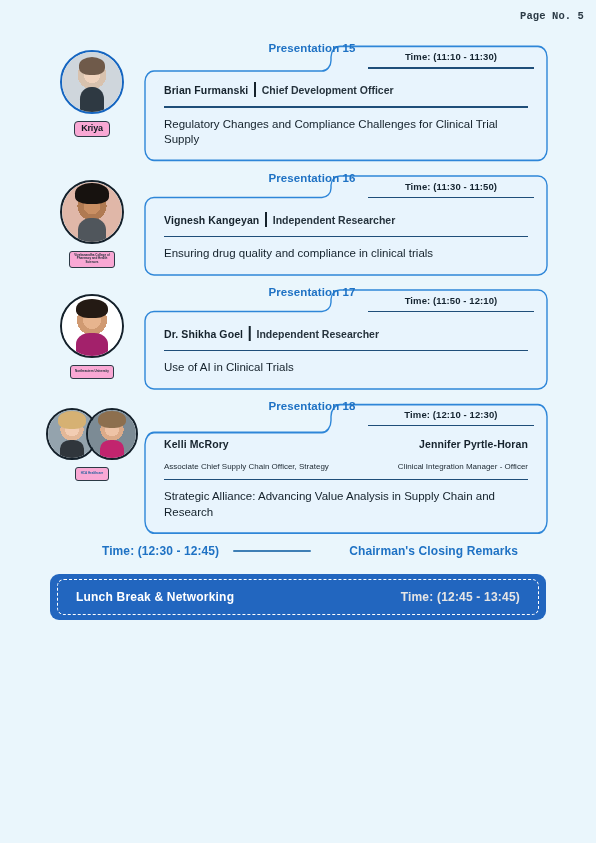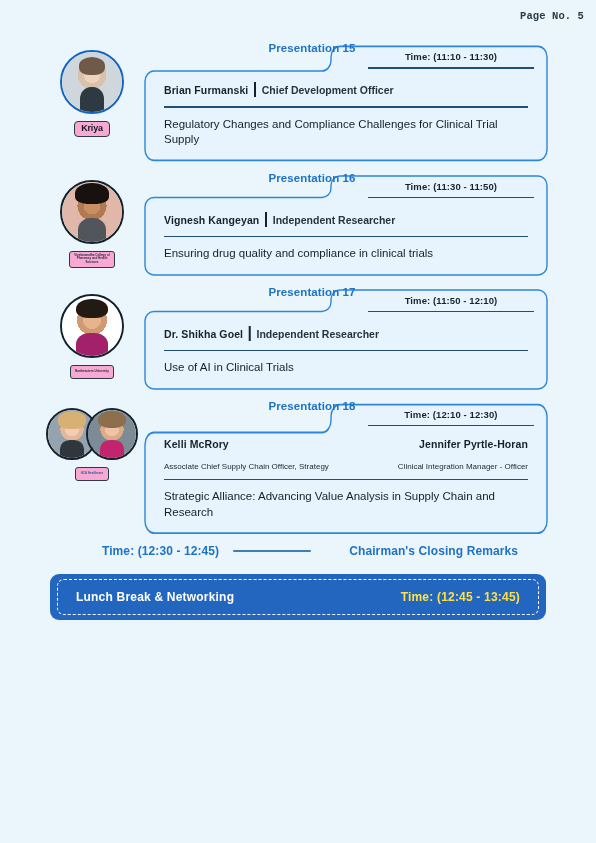--- a/index.html
+++ b/index.html
@@ -298,21 +298,21 @@
   }
   .lunch-label {
     font-size: 12px;
     font-weight: 700;
     color: #ffffff;
     letter-spacing: .2px;
   }
   .lunch-time {
     font-size: 12px;
     font-weight: 700;
-    color: #fde047;
+    color: #e5e5e5;
     letter-spacing: .2px;
   }
 </style>
 </head>
 <body>
 
 <div class="page-no">Page No. 5</div>
 
 <div class="sessions">
 

